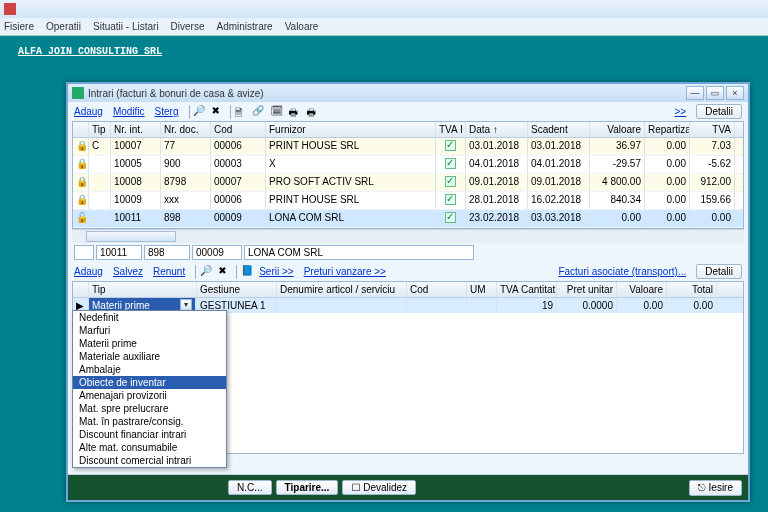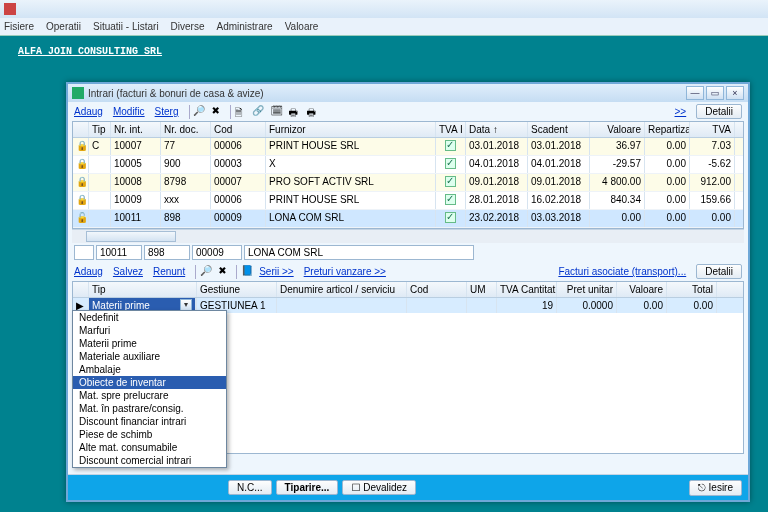--- a/index.html
+++ b/index.html
@@ -38,21 +38,21 @@
   .bottom-grid { background:#fff; border:1px solid #9cb7d1; margin:0 4px; }
   .bhead { display:flex; background:linear-gradient(#f4f8fc,#dfeaf5); border-bottom:1px solid #b9cee1; }
   .bhead div, .brow div { border-right:1px solid #d7e4f0; padding:2px 3px; overflow:hidden; white-space:nowrap; }
   .brow { display:flex; background:#d7ecff; }
   .b-tip{width:108px;} .b-gest{width:80px;} .b-den{width:130px;} .b-cod{width:60px;} .b-um{width:30px;} .b-tvac{width:60px;text-align:right;} .b-pu{width:60px;text-align:right;} .b-val{width:50px;text-align:right;} .b-tot{width:50px;text-align:right;}
   .dropdown { position:absolute; left:72px; top:310px; width:155px; background:#fff; border:1px solid #6e87a0; box-shadow:2px 2px 4px rgba(0,0,0,.3); z-index:10; }
   .dropdown div { padding:1px 6px; cursor:default; }
   .dropdown .hl { background:#2a5db0; color:#fff; }
   .dd-field { background:#2a5db0; color:#fff; display:flex; align-items:center; justify-content:space-between; padding:0 2px 0 4px; height:14px; }
   .dd-btn { width:12px;height:12px;background:linear-gradient(#fefefe,#cfe0f2);border:1px solid #8fb6d9;text-align:center;font-size:8px;line-height:10px;color:#333; }
-  .footer-bar { position:absolute; left:0; right:0; bottom:0; height:26px; background:#0ea5e9; border-top:1px solid #c4d4e4; display:flex; align-items:center; padding:0 6px; gap:4px; }
+  .footer-bar { position:absolute; left:0; right:0; bottom:0; height:26px; background:#14532d; border-top:1px solid #c4d4e4; display:flex; align-items:center; padding:0 6px; gap:4px; }
   .footer-bar .right { margin-left:auto; }
 </style>
 </head>
 <body>
 
 <div class="app-titlebar">
   <span class="icon"></span>
 </div>
 <div class="menubar">
   <span>Fisiere</span>
@@ -260,19 +260,19 @@
   </div>
 </div>
 
 <div class="dropdown">
     <div>Nedefinit</div>
     <div>Marfuri</div>
     <div>Materii prime</div>
     <div>Materiale auxiliare</div>
     <div>Ambalaje</div>
     <div class="hl">Obiecte de inventar</div>
+    <div>Amenajari provizorii</div>
     <div>Mat. spre prelucrare</div>
     <div>Mat. în pastrare/consig.</div>
     <div>Discount financiar intrari</div>
-    <div>Piese de schimb</div>
     <div>Alte mat. consumabile</div>
     <div>Discount comercial intrari</div>
   </div>
 
 </body></html>

